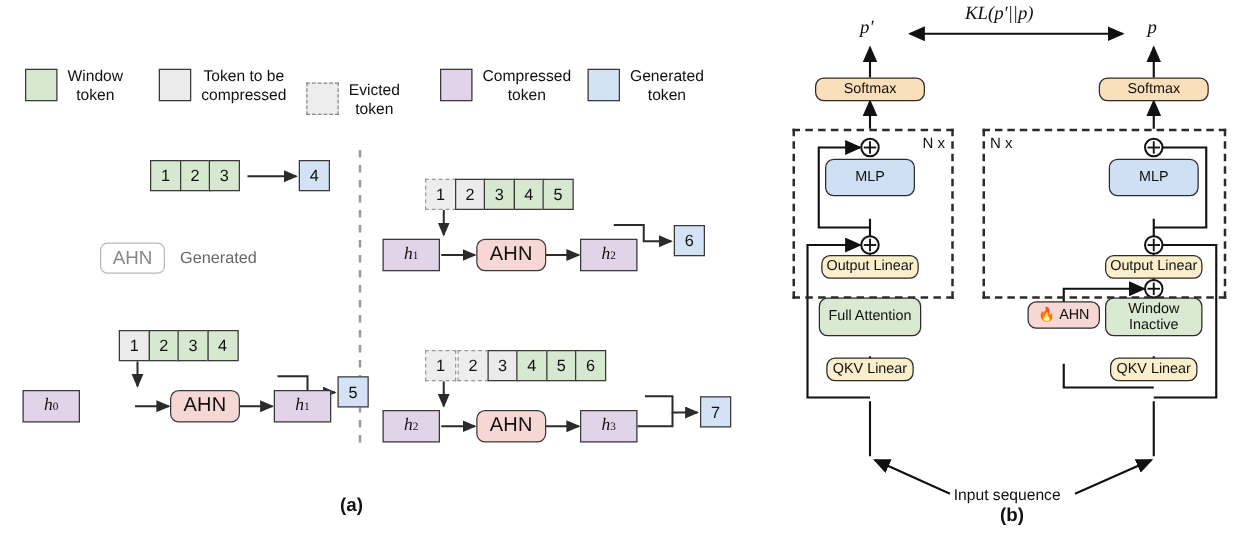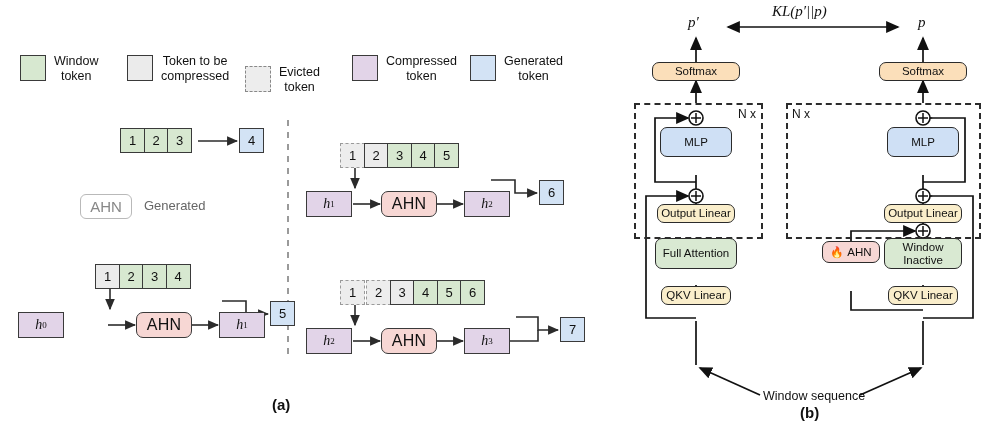--- a/index.html
+++ b/index.html
@@ -280,14 +280,14 @@
   </div>
 </div>
 
 <div class="pb" style="left:822px;top:241px;width:58px;height:22px;background:#f7d7d4">
   <span class="flame">🔥</span>&nbsp;<span>AHN</span>
 </div>
 
 <div class="pb" style="left:661px;top:286px;width:70px;height:19px;background:#faeecb">QKV Linear</div>
 <div class="pb" style="left:888px;top:286px;width:70px;height:19px;background:#faeecb">QKV Linear</div>
 
-<div class="seqlabel" style="left:763px;top:389px">Window sequence</div>
+<div class="seqlabel" style="left:763px;top:389px">Input sequence</div>
 <div class="caption" style="left:800px;top:404px">(b)</div>
 
 </body></html>

